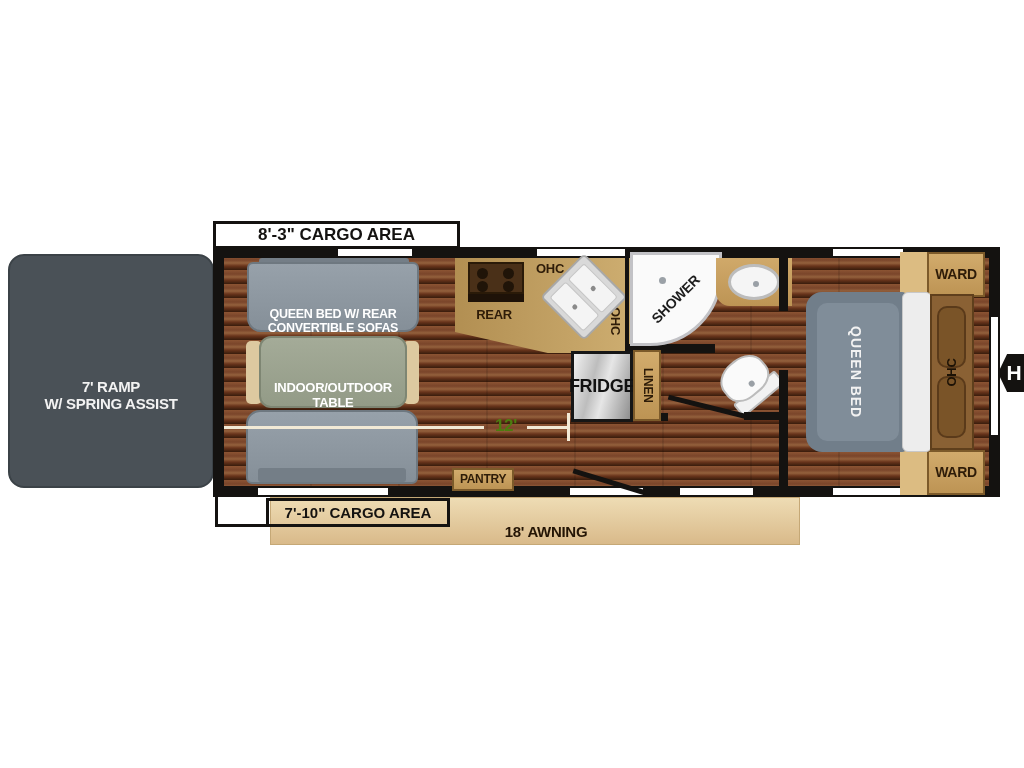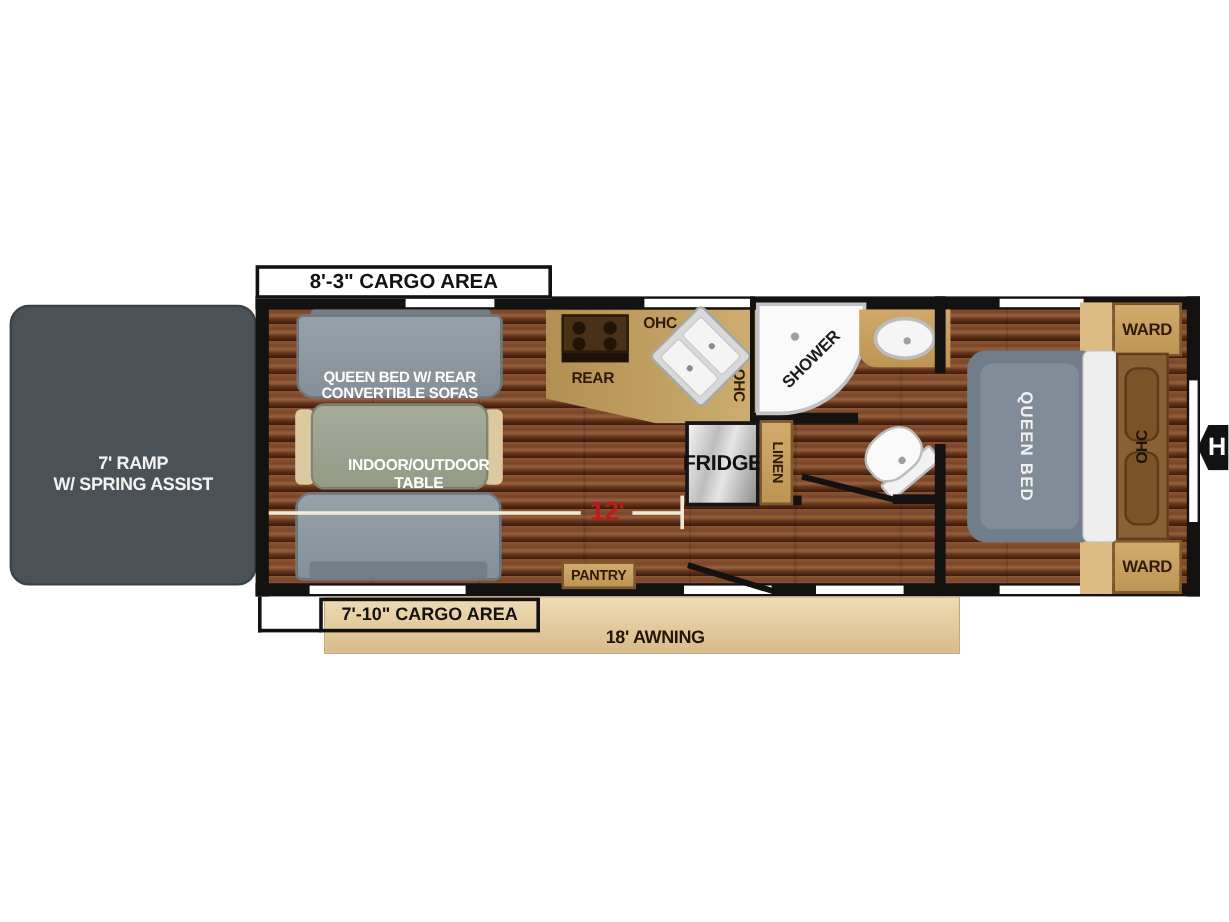--- a/index.html
+++ b/index.html
@@ -54,31 +54,31 @@
 
   <div class="abs gray-strip" style="left:259px;top:258px;width:150px;height:14px;border-radius:3px;"></div>
   <div class="abs sofa" style="left:247px;top:262px;width:172px;height:70px;border-radius:6px 6px 14px 14px;">
     <div class="abs lbl pre" style="left:0;top:0;width:100%;height:100%;color:#fff;font-size:12.5px;">QUEEN BED W/ REAR
 CONVERTIBLE SOFAS</div>
   </div>
 
   <div class="abs" style="left:246px;top:341px;width:16px;height:63px;background:#ddc9a0;border-radius:5px;"></div>
   <div class="abs" style="left:403px;top:341px;width:16px;height:63px;background:#ddc9a0;border-radius:5px;"></div>
   <div class="abs" style="left:259px;top:336px;width:148px;height:72px;background:linear-gradient(180deg,#a4ab98,#939b87);border:2px solid #7e8673;border-radius:12px;box-sizing:border-box;">
-    <div class="abs lbl pre" style="left:16px;top:0;width:100%;height:100%;color:#fff;font-size:13px;">INDOOR/OUTDOOR
+    <div class="abs lbl pre" style="left:0;top:0;width:100%;height:100%;color:#fff;font-size:13px;">INDOOR/OUTDOOR
 TABLE</div>
   </div>
 
   <div class="abs sofa" style="left:246px;top:410px;width:172px;height:74px;border-radius:14px 14px 6px 6px;"></div>
   <div class="abs gray-strip" style="left:258px;top:468px;width:148px;height:14px;border-radius:3px;"></div>
 
   <div class="abs" style="left:224px;top:426px;width:260px;height:3px;background:#f2ead6;"></div>
   <div class="abs" style="left:527px;top:426px;width:42px;height:3px;background:#f2ead6;"></div>
   <div class="abs" style="left:567px;top:413px;width:3px;height:28px;background:#f2ead6;"></div>
-  <div class="abs lbl" style="left:484px;top:414px;width:44px;height:24px;color:#b91c1c;font-size:22px;">12'</div>
+  <div class="abs lbl" style="left:484px;top:414px;width:44px;height:24px;color:#4d7c0f;font-size:17px;">12'</div>
 
   <div class="abs" style="left:455px;top:258px;width:175px;height:95px;background:linear-gradient(90deg,#b28f52,#cdad70);
               clip-path:polygon(0 0,100% 0,100% 100%,86% 100%,53% 100%,0 78%);"></div>
 
   <div class="abs" style="left:468px;top:262px;width:56px;height:32px;background:#4a3018;border:2px solid #2a1a08;box-sizing:border-box;">
     <div class="abs" style="left:7px;top:4px;width:11px;height:11px;border-radius:50%;background:#201408;"></div>
     <div class="abs" style="left:33px;top:4px;width:11px;height:11px;border-radius:50%;background:#201408;"></div>
     <div class="abs" style="left:7px;top:17px;width:11px;height:11px;border-radius:50%;background:#201408;"></div>
     <div class="abs" style="left:33px;top:17px;width:11px;height:11px;border-radius:50%;background:#201408;"></div>
   </div>
@@ -127,21 +127,21 @@
   <div class="abs wall" style="left:779px;top:370px;width:9px;height:124px;"></div>
 
   <div class="abs" style="left:571px;top:351px;width:62px;height:71px;border:3px solid #161616;box-sizing:border-box;
               background:linear-gradient(105deg,#f2f2f2 0%,#bdbdbd 35%,#e6e6e6 55%,#8f8f8f 100%);">
     <div class="abs lbl" style="left:0;top:0;width:100%;height:100%;font-size:18px;color:#111;">FRIDGE</div>
   </div>
   <div class="abs cab" style="left:633px;top:350px;width:28px;height:71px;">
     <div class="abs lbl vtext" style="left:0;top:0;width:100%;height:100%;font-size:12px;">LINEN</div>
   </div>
 
-  <div class="abs cab" style="left:468px;top:468px;width:62px;height:23px;">
+  <div class="abs cab" style="left:452px;top:468px;width:62px;height:23px;">
     <div class="abs lbl" style="left:0;top:0;width:100%;height:100%;font-size:12px;">PANTRY</div>
   </div>
 
   <div class="abs" style="left:900px;top:252px;width:27px;height:45px;background:#dcbc82;"></div>
   <div class="abs" style="left:900px;top:450px;width:27px;height:45px;background:#dcbc82;"></div>
   <div class="abs cab" style="left:927px;top:252px;width:58px;height:45px;">
     <div class="abs lbl" style="left:0;top:0;width:100%;height:100%;font-size:14px;">WARD</div>
   </div>
   <div class="abs cab" style="left:927px;top:450px;width:58px;height:45px;">
     <div class="abs lbl" style="left:0;top:0;width:100%;height:100%;font-size:14px;">WARD</div>

